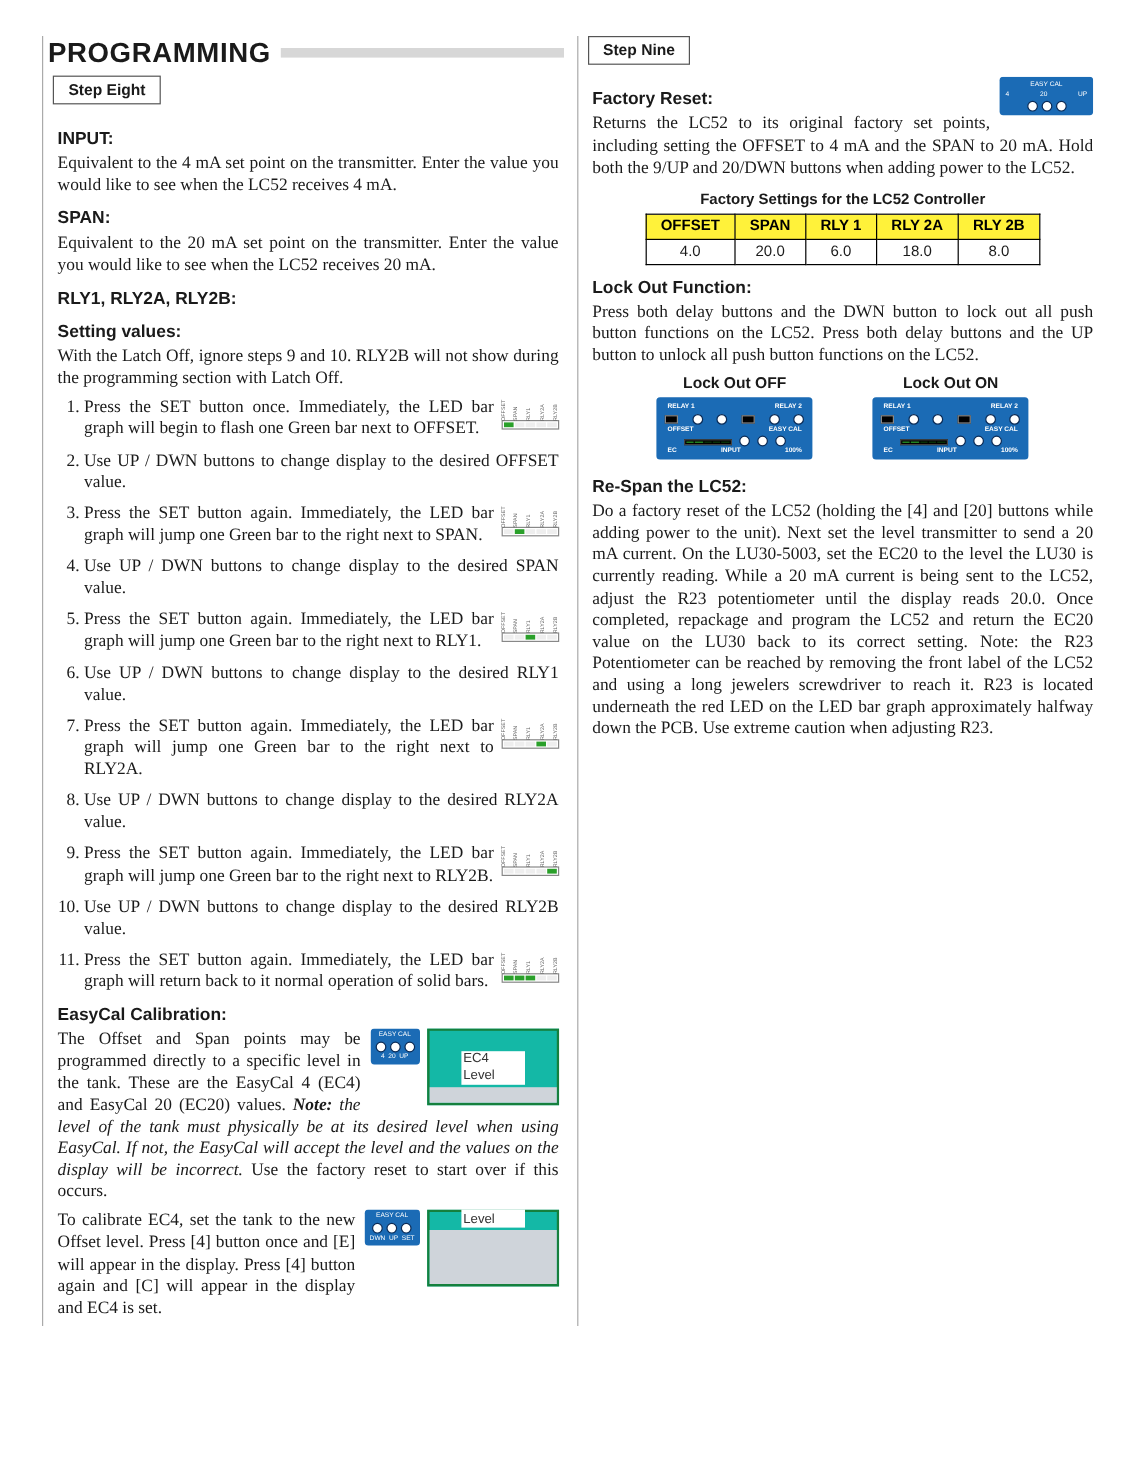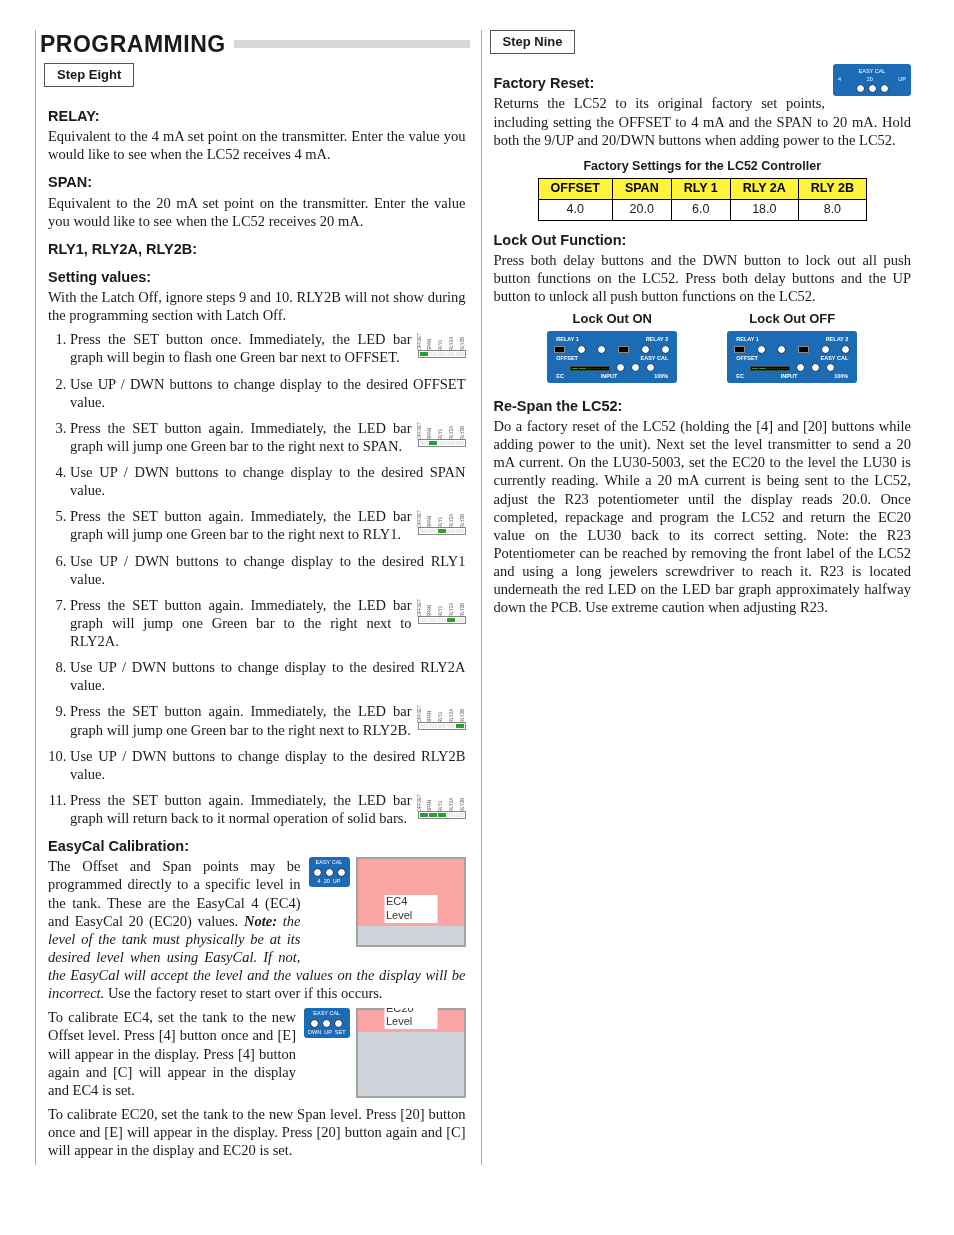--- a/index.html
+++ b/index.html
@@ -130,24 +130,24 @@
   .device .lbl{font-size:5.5px;color:#fff;}
   .device .disp{width:11px;height:7px;background:#000;border:1px solid #888;}
   .device .strip{height:5px;background:#000;border:1px solid #444;display:flex;gap:1px;padding:1px;margin-top:2px;}
   .device .strip i{flex:1;background:#0b3b0b;}
   .device .strip i.g{background:#2aa02a;}
   .device.small{font-size:5px;padding:3px 4px;}
   .lock-pair{display:flex;gap:50px;justify-content:center;margin:6px 0 14px;}
   .lock-col{text-align:center;font-family:Arial,Helvetica,sans-serif;font-weight:700;font-size:13px;}
   .tankwrap{flex:0 0 auto;display:flex;align-items:flex-start;gap:6px;}
   .tank{
-    width:110px;height:90px;
-    border:2px solid #a3a3a3;
+    width:110px;height:64px;
+    border:2px solid #15803d;
     position:relative;
-    background:#fca5a5;
+    background:#14b8a6;
   }
   .tank .level{
     position:absolute;left:0;right:0;bottom:0;
     background:#cfd4da;
   }
   .tank .tag{
     position:absolute;left:50%;transform:translateX(-50%);
     font-family:Arial,Helvetica,sans-serif;font-size:11px;color:#333;
     background:#fff;padding:0 2px;
   }
@@ -161,21 +161,21 @@
 <div class="page">
 
   <div class="col">
     <h1 class="section-title">
         <span>PROGRAMMING</span>
       </h1>
     <div class="step-tab">Step Eight</div>
 
     <div class="block">
 
-      <div class="h">RELAY:</div>
+      <div class="h">INPUT:</div>
       <p>Equivalent to the 4 mA set point on the transmitter. Enter the value you would like to see when the LC52 receives 4 mA.</p>
 
       <div class="h">SPAN:</div>
       <p>Equivalent to the 20 mA set point on the transmitter. Enter the value you would like to see when the LC52 receives 20 mA.</p>
 
       <div class="h">RLY1, RLY2A, RLY2B:</div>
 
       <div class="h">Setting values:</div>
       <p>With the Latch Off, ignore steps 9 and 10. RLY2B will not show during the programming section with Latch Off.</p>
 
@@ -342,21 +342,20 @@
             </span>
             <div class="tank">
               <div class="level" style="height:75%"></div>
               <div class="tag" style="bottom:78%">EC20 Level</div>
             </div>
           </div>
         </div>
         <p>To calibrate EC4, set the tank to the new Offset level. Press [4] button once and [E] will appear in the display. Press [4] button again and [C] will appear in the display and EC4 is set.</p>
       </div>
 
-      <p>To calibrate EC20, set the tank to the new Span level. Press [20] button once and [E] will appear in the display. Press [20] button again and [C] will appear in the display and EC20 is set.</p>
     </div>
   </div>
 
   <div class="col">
     <div class="step-tab">Step Nine</div>
 
     <div class="block">
 
       <div style="overflow:auto">
         <span class="device rightdev" style="width:78px">
@@ -394,21 +393,21 @@
           <td>8.0</td>
         </tr>
       </tbody>
         </table>
 
       <div class="h">Lock Out Function:</div>
       <p>Press both delay buttons and the DWN button to lock out all push button functions on the LC52. Press both delay buttons and the UP button to unlock all push button functions on the LC52.</p>
 
       <div class="lock-pair">
         <div class="lock-col">
-          <div>Lock Out ON</div>
+          <div>Lock Out OFF</div>
           <div class="device" style="width:130px;margin-top:4px">
             <div class="row" style="justify-content:space-between;padding:0 4px">
                 <span class="lbl">RELAY 1</span>
                 <span class="lbl">RELAY 2</span>
               </div>
             <div class="row" style="justify-content:space-between;padding:0 2px">
                 <span class="disp"></span>
                 <span class="btn"></span>
                 <span class="btn"></span>
                 <span class="disp"></span>
@@ -432,21 +431,21 @@
                 <span class="btn"></span>
               </div>
             <div class="row" style="justify-content:space-between;padding:0 4px">
                 <span class="lbl">EC</span>
                 <span class="lbl">INPUT</span>
                 <span class="lbl">100%</span>
               </div>
           </div>
         </div>
         <div class="lock-col">
-          <div>Lock Out OFF</div>
+          <div>Lock Out ON</div>
           <div class="device" style="width:130px;margin-top:4px">
             <div class="row" style="justify-content:space-between;padding:0 4px">
                 <span class="lbl">RELAY 1</span>
                 <span class="lbl">RELAY 2</span>
               </div>
             <div class="row" style="justify-content:space-between;padding:0 2px">
                 <span class="disp"></span>
                 <span class="btn"></span>
                 <span class="btn"></span>
                 <span class="disp"></span>

